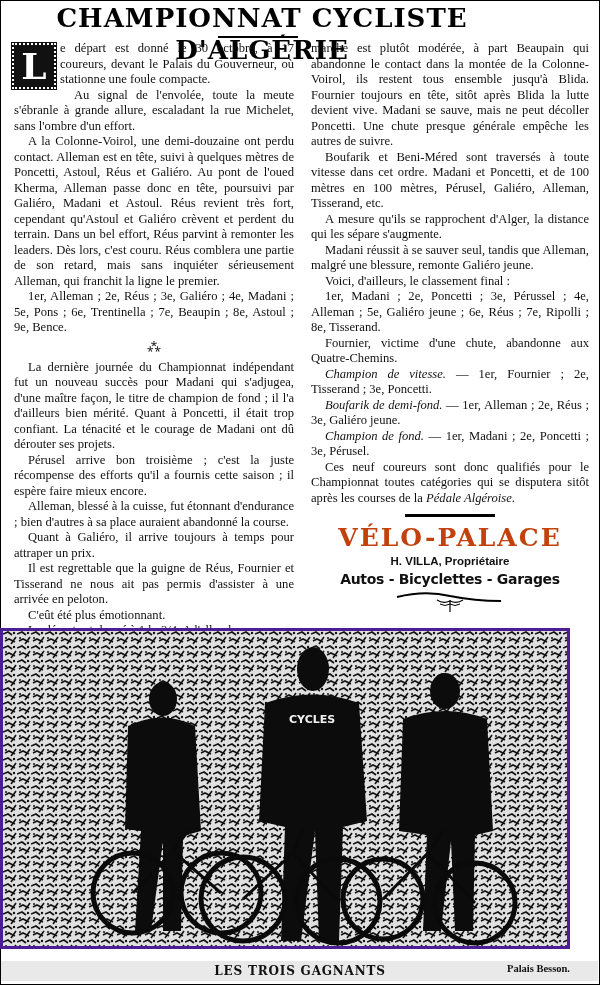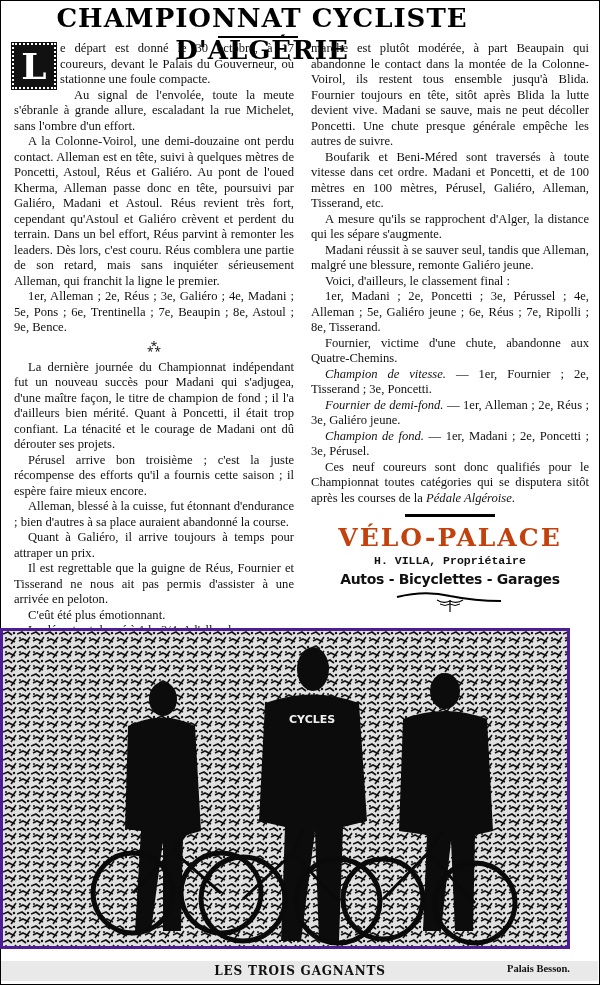--- a/index.html
+++ b/index.html
@@ -11,21 +11,21 @@
     .col-left { left: 14px; top: 41px; width: 280px; }
     .col-right { left: 311px; top: 41px; width: 278px; }
     .col p { margin: 0; text-indent: 14px; }
     .col p.noindent { text-indent: 0; }
     .dropcap { float: left; width: 40px; height: 42px; margin: 2px 4px 0 -2px; background: #111; color: #fff; font-family: "DejaVu Serif", serif; font-weight: bold; font-size: 36px; line-height: 42px; text-align: center; border: 2px dotted #fff; outline: 1px solid #111; }
     .asterism { text-align: center; margin: 6px 0 10px 0; line-height: 8px; font-size: 12px; }
     .it { font-style: italic; }
     .sep-rule { width: 90px; height: 3px; background: #000; margin: 8px auto 6px auto; }
     .ad { text-align: center; }
     .ad-name { font-family: "DejaVu Serif", serif; font-weight: bold; font-size: 25px; letter-spacing: 2px; line-height: 30px; color: #c2410c; }
-    .ad-owner { font-family: Liberation Mono, monospace; font-weight: bold; font-size: 11.5px; line-height: 16px; }
+    .ad-owner { font-family: Liberation Sans, sans-serif; font-weight: bold; font-size: 11.5px; line-height: 16px; }
     .ad-services { font-family: "DejaVu Sans", sans-serif; font-weight: bold; font-size: 14px; line-height: 20px; letter-spacing: -0.3px; }
     .ornament { display: block; margin: 2px auto 0 auto; }
     .photo { position: absolute; left: 0; top: 628px; width: 564px; height: 315px; border: 3px solid #4c1d95; overflow: hidden; background: #fef9c3; }
     .caption-bar { position: absolute; left: 1px; top: 961px; width: 597px; height: 20px; background: #e9e9e9; }
     .caption { position: absolute; left: 0; top: 964px; width: 600px; text-align: center; font-family: "DejaVu Serif", serif; font-weight: bold; font-size: 12px; letter-spacing: 0.8px; color: #111; }
     .credit { position: absolute; right: 30px; top: 963px; font-family: "Liberation Serif", serif; font-weight: bold; font-size: 10.5px; color: #111; }
   </style>
 </head>
 <body>
 
@@ -51,21 +51,21 @@
 
 <div class="col col-right">
   <p class="noindent">marche est plutôt modérée, à part Beaupain qui abandonne le contact dans la montée de la Colonne-Voirol, ils restent tous ensemble jusqu'à Blida. Fournier toujours en tête, sitôt après Blida la lutte devient vive. Madani se sauve, mais ne peut décoller Poncetti. Une chute presque générale empêche les autres de suivre.</p>
   <p>Boufarik et Beni-Méred sont traversés à toute vitesse dans cet ordre. Madani et Poncetti, et de 100 mètres en 100 mètres, Pérusel, Galiéro, Alleman, Tisserand, etc.</p>
   <p>A mesure qu'ils se rapprochent d'Alger, la distance qui les sépare s'augmente.</p>
   <p>Madani réussit à se sauver seul, tandis que Alleman, malgré une blessure, remonte Galiéro jeune.</p>
   <p>Voici, d'ailleurs, le classement final :</p>
   <p>1er, Madani ; 2e, Poncetti ; 3e, Pérussel ; 4e, Alleman ; 5e, Galiéro jeune ; 6e, Réus ; 7e, Ripolli ; 8e, Tisserand.</p>
   <p>Fournier, victime d'une chute, abandonne aux Quatre-Chemins.</p>
   <p><span class="it">Champion de vitesse.</span><span> — 1er, Fournier ; 2e, Tisserand ; 3e, Poncetti.</span></p>
-  <p><span class="it">Fournier de demi-fond.</span><span> — 1er, Alleman ; 2e, Réus ; 3e, Galiéro jeune.</span></p>
+  <p><span class="it">Boufarik de demi-fond.</span><span> — 1er, Alleman ; 2e, Réus ; 3e, Galiéro jeune.</span></p>
   <p><span class="it">Champion de fond.</span><span> — 1er, Madani ; 2e, Poncetti ; 3e, Pérusel.</span></p>
   <p><span>Ces neuf coureurs sont donc qualifiés pour le Championnat toutes catégories qui se disputera sitôt après les courses de la </span><span class="it">Pédale Algéroise</span><span>.</span></p>
 
   <div class="sep-rule"></div>
 
   <div class="ad">
     <div class="ad-name">VÉLO-PALACE</div>
     <div class="ad-owner">H. VILLA, Propriétaire</div>
     <div class="ad-services">Autos - Bicyclettes - Garages</div>
     <svg class="ornament" width="110" height="22" viewBox="0 0 110 22">

